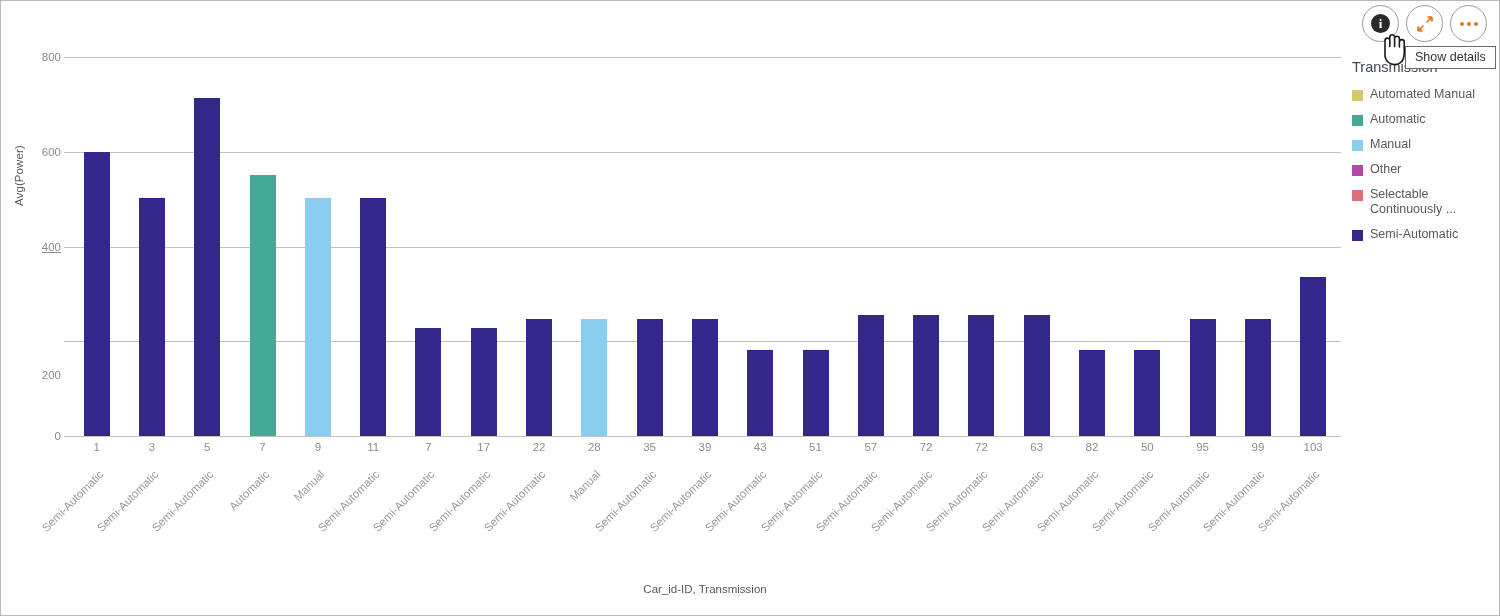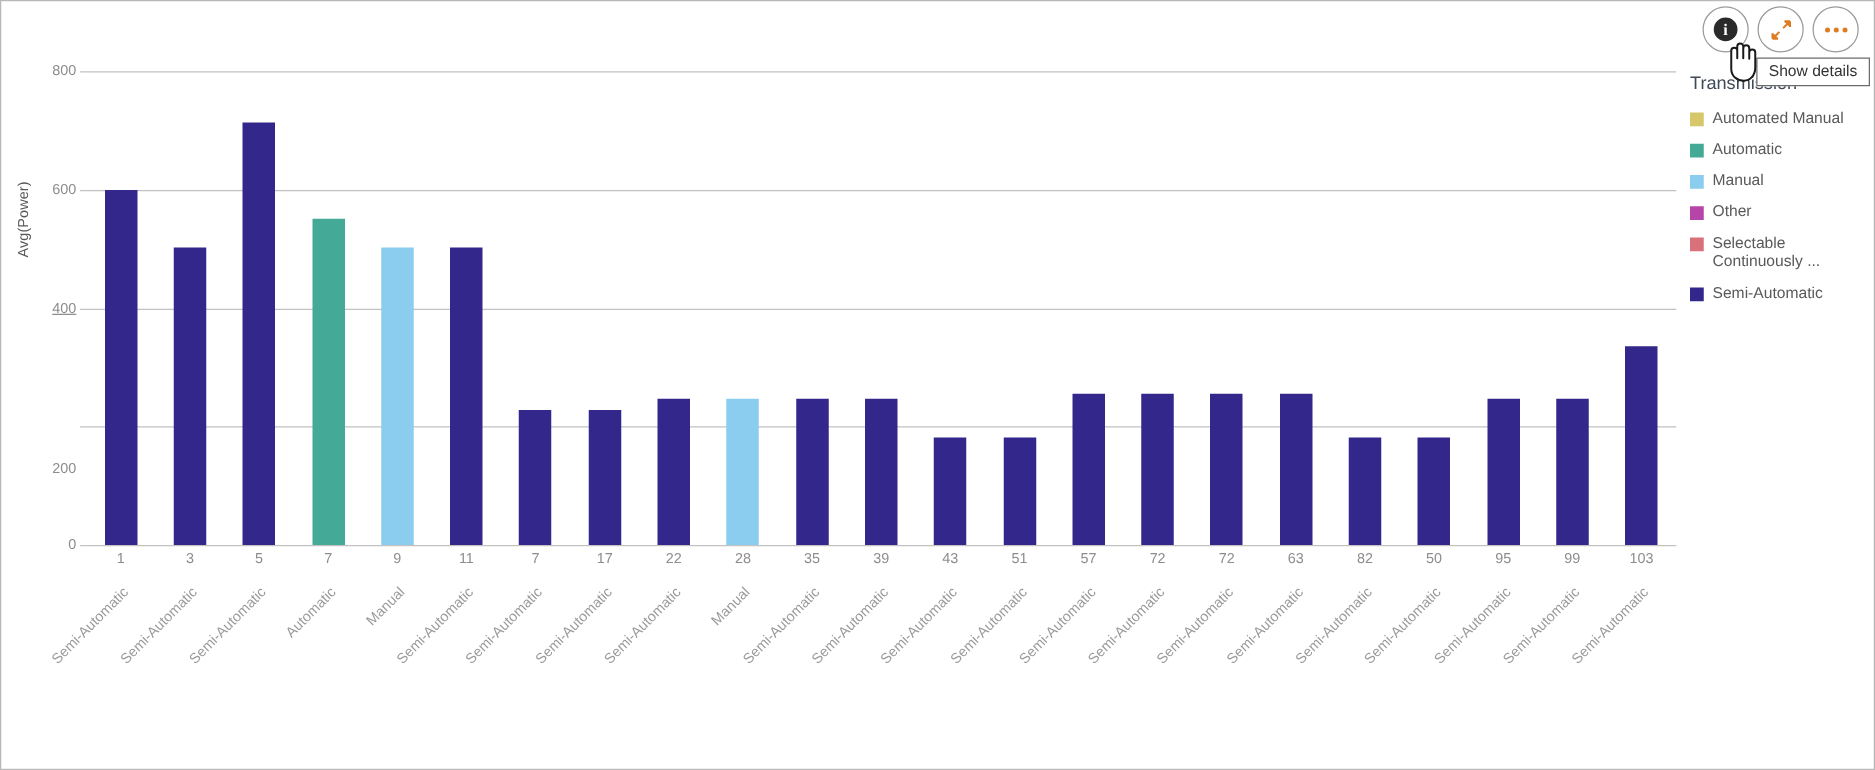--- a/index.html
+++ b/index.html
@@ -405,20 +405,21 @@
         <div class="x-slot">
           <div class="x-id">99</div>
           <div class="x-cat">Semi-Automatic</div>
         </div>
         <div class="x-slot">
           <div class="x-id">103</div>
           <div class="x-cat">Semi-Automatic</div>
         </div>
       </div>
 
+    <div id="x-axis-title">Car_id-ID, Transmission</div>
   </div>
 
   <div id="legend">
     <div id="legend-title">Transmission</div>
     <div id="legend-items">
         <div class="legend-item">
           <span class="legend-swatch" style="background: rgb(214, 200, 106);"></span>
           <span class="legend-label">Automated Manual</span>
         </div>
         <div class="legend-item">

